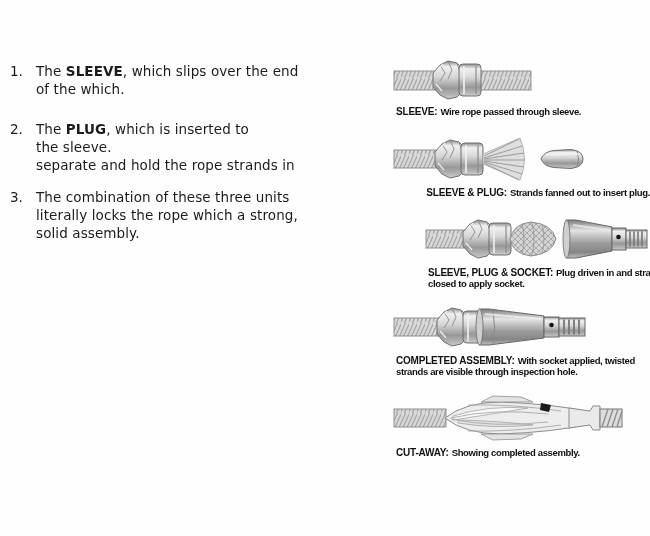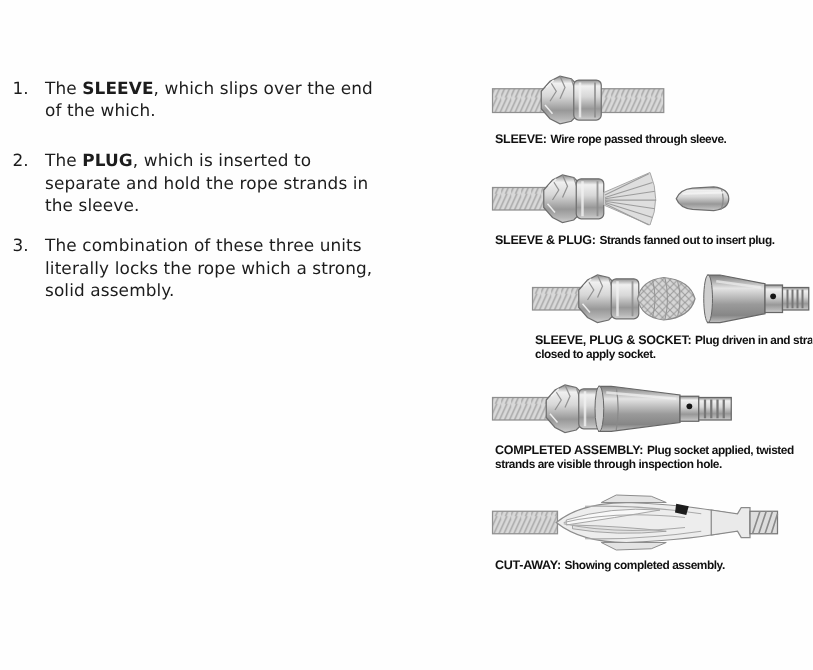--- a/index.html
+++ b/index.html
@@ -19,21 +19,21 @@
   
   .figs{position:absolute;left:393px;top:0;width:257px;height:484px;}
   .fig{position:absolute;left:0;margin:0;}
   .fig .art{display:block;}
   .cap{
     display:block;margin-top:4px;padding-left:3px;width:254px;
     font-family:"Liberation Sans", sans-serif;font-weight:bold;
     font-size:9.5px;line-height:11px;letter-spacing:-0.35px;color:#101010;
   }
   .cap .cl{font-size:10px;margin-right:3px;letter-spacing:-0.2px;}
-  .f1{top:58px;} .f2{top:135px;} .f3{top:215px;margin-left:32px;} .f4{top:303px;} .f5{top:393px;}
+  .f1{top:58px;} .f2{top:135px;text-align:right;} .f3{top:215px;margin-left:32px;} .f4{top:303px;} .f5{top:393px;}
   svg{shape-rendering:geometricPrecision;}
 </style>
 </head>
 <body>
 
 <svg width="0" height="0" style="position:absolute" aria-hidden="true">
   <defs>
     <linearGradient id="gMet" x1="0" y1="0" x2="0" y2="1">
       <stop offset="0" stop-color="#8d8d8d"></stop>
       <stop offset="0.15" stop-color="#f0f0f0"></stop>
@@ -77,22 +77,22 @@
       <div class="stext">
         <div class="line"><span>The </span><b>SLEEVE</b><span>, which slips over the end</span></div>
         <div class="line">of the which.</div>
       </div>
     </div>
 
     <div class="step s2">
       <span class="num">2.</span>
       <div class="stext">
         <div class="line"><span>The </span><b>PLUG</b><span>, which is inserted to</span></div>
+        <div class="line">the sleeve.</div>
         <div class="line">separate and hold the rope strands in</div>
-        <div class="line">the sleeve.</div>
       </div>
     </div>
 
     <div class="step s3">
       <span class="num">3.</span>
       <div class="stext">
         <div class="line">The combination of these three units</div>
         <div class="line">literally locks the rope which a strong,</div>
         <div class="line">solid assembly.</div>
       </div>
@@ -156,21 +156,21 @@
           <path d="M86,6 L96,6 L151,13 L151,35 L96,42 L86,42 Z" fill="url(#gMetD)" stroke="#666666"></path>
           <ellipse cx="86.5" cy="24" rx="3.5" ry="18" fill="#cfcfcf" stroke="#666666" stroke-width="0.8"></ellipse>
           <path d="M100,7 Q103,24 100,41" stroke="#8a8a8a" stroke-width="1" fill="none"></path>
           <path d="M92,11 L148,16" stroke="#f1f1f1" stroke-width="2" opacity="0.75"></path>
           <rect x="151" y="14" width="15" height="20" fill="url(#gMet)" stroke="#666666"></rect>
           <circle cx="158.5" cy="22" r="2.3" fill="#151515"></circle>
           <rect x="166" y="15" width="26" height="18" fill="url(#gMet)" stroke="#666666"></rect>
           <path d="M171,16.5 V31.5 M176,16.5 V31.5 M181,16.5 V31.5 M186,16.5 V31.5" stroke="#777777" stroke-width="1.8"></path>
         </g>
       </svg>
-      <figcaption class="cap"><b class="cl">COMPLETED ASSEMBLY:</b><span class="cd">Plug socket applied, twisted strands are visible through inspection hole.</span></figcaption>
+      <figcaption class="cap"><b class="cl">COMPLETED ASSEMBLY:</b><span class="cd">With socket applied, twisted strands are visible through inspection hole.</span></figcaption>
     </figure>
 
     <figure class="fig f5">
       <svg class="art" width="232" height="50" viewBox="0 0 232 50">
         <rect x="1" y="16" width="52" height="18" fill="url(#pRope)" stroke="#8f8f8f"></rect>
         <g>
           <path d="M52,25 Q72,9 108,9 Q162,11 197,19 L197,31 Q162,39 108,41 Q72,41 52,25 Z" fill="#ededed" stroke="#8d8d8d"></path>
           <path d="M88,9 L100,3 L128,4 L140,9 Z" fill="#e3e3e3" stroke="#8d8d8d" stroke-width="0.8"></path>
           <path d="M88,41 L100,47 L128,46 L140,41 Z" fill="#e3e3e3" stroke="#8d8d8d" stroke-width="0.8"></path>
           <path d="M60,23 Q95,12 135,15 Q100,21 60,27 Z" fill="#f8f8f8" stroke="#9a9a9a" stroke-width="0.7"></path>

